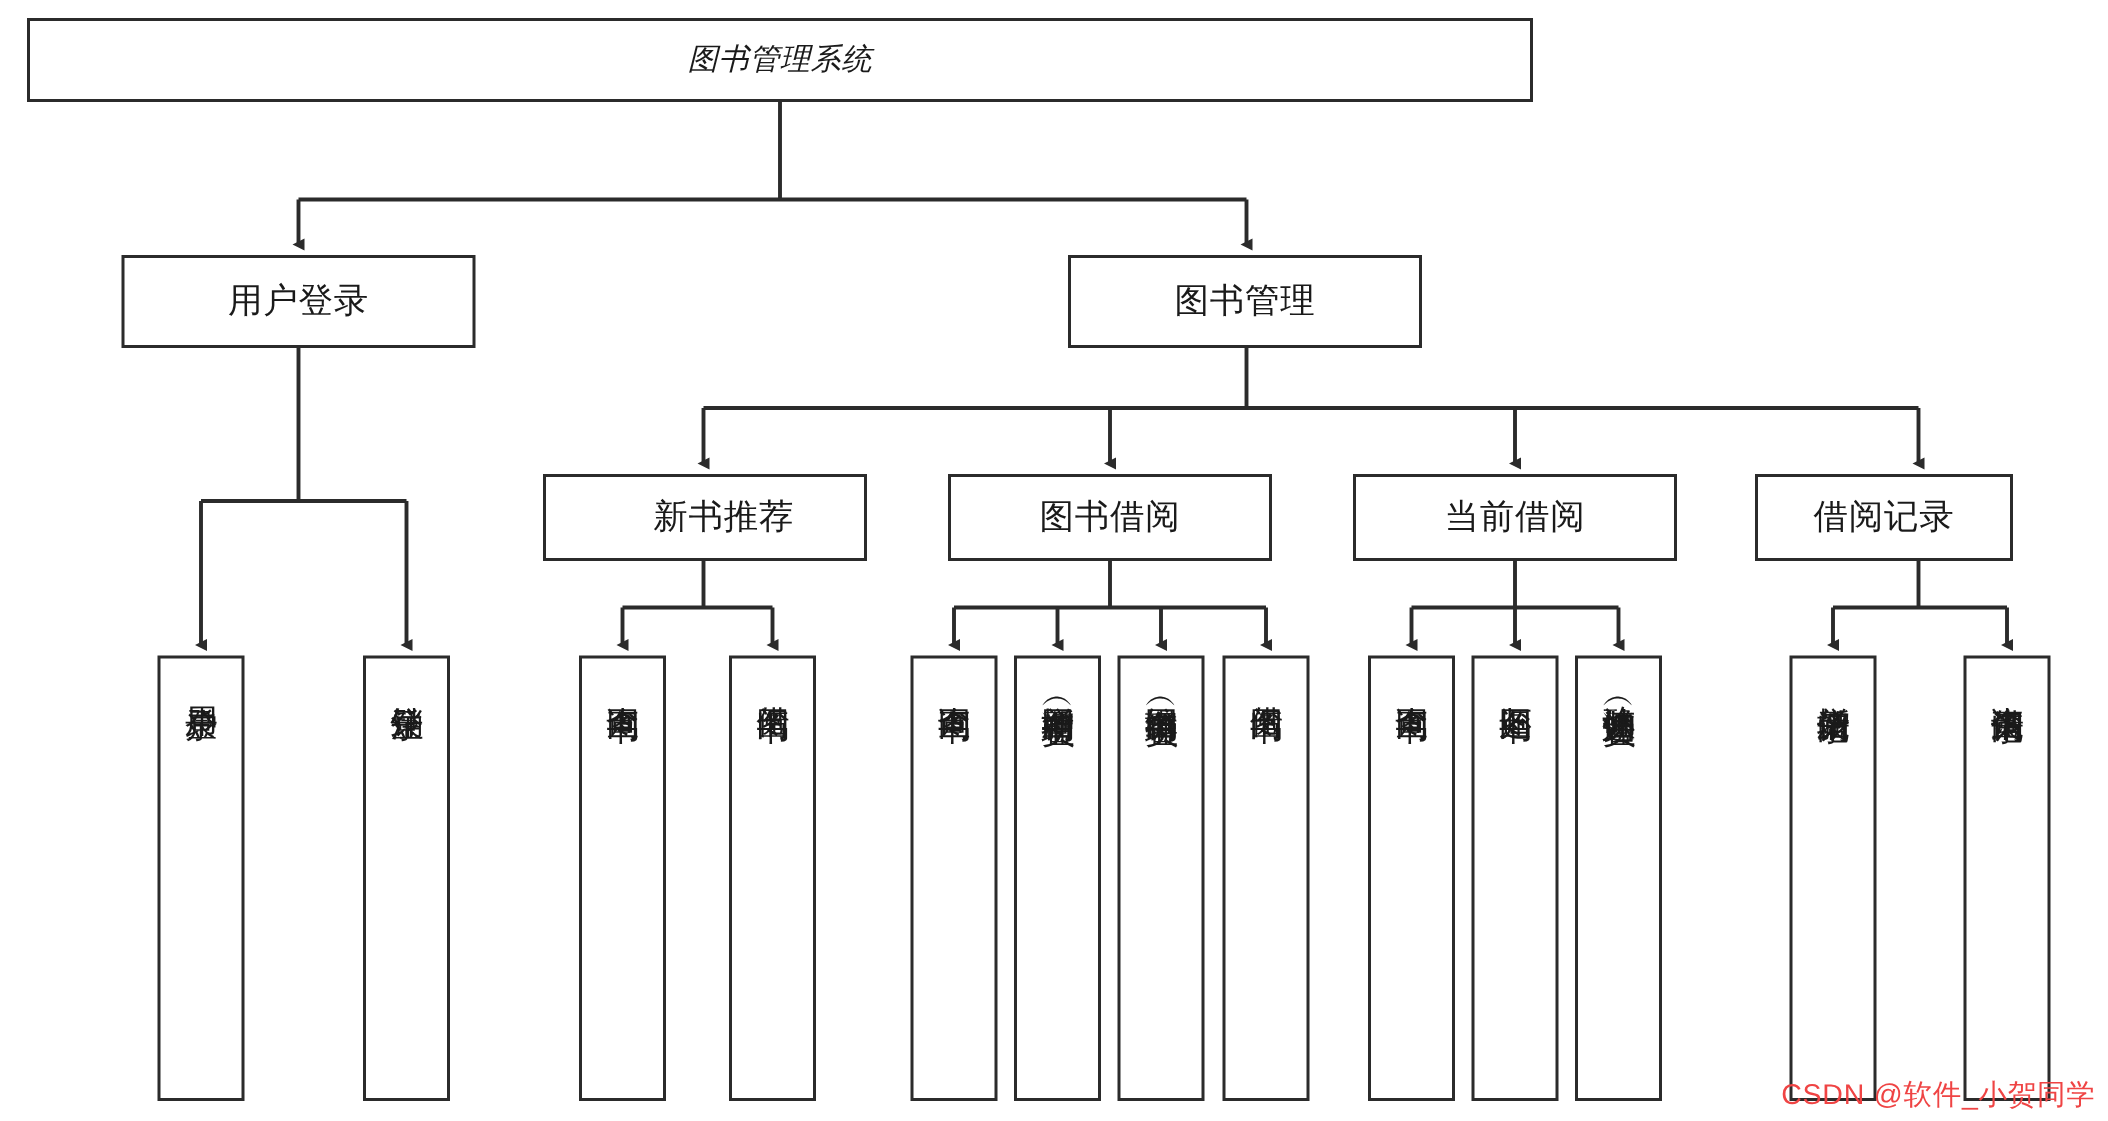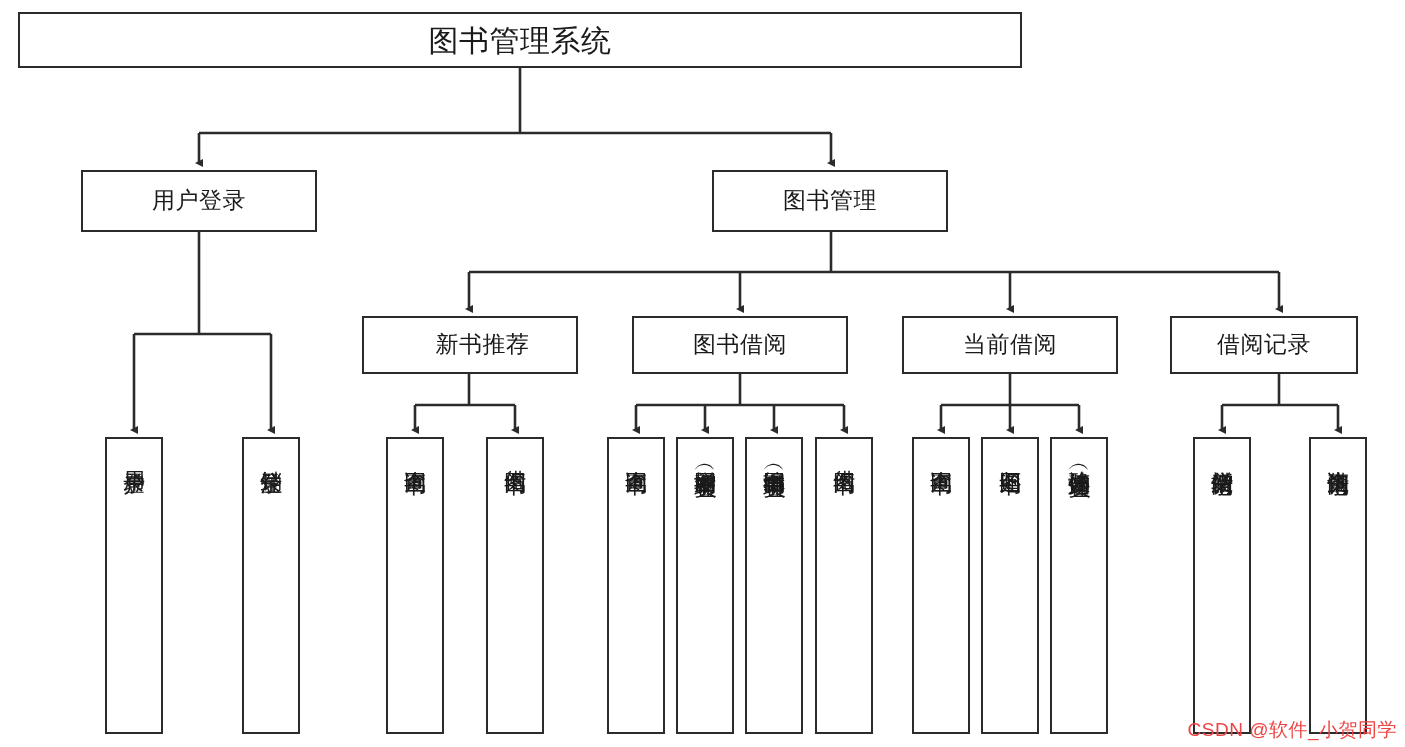--- a/index.html
+++ b/index.html
@@ -13,21 +13,21 @@
 
   .node{
     position:absolute;box-sizing:border-box;
     background:#ffffff;border:2px solid #2b2b2b;
     display:flex;align-items:center;justify-content:center;
     text-align:center;
   }
   .node.h-node{
     font-size:23px;line-height:1.1;letter-spacing:.5px;
   }
-  .node.root-node{font-size:30px;}
+  .node.root-node{font-size:20px;font-style:italic;}
   .node.leaf{
     font-size:22px;line-height:1.12;letter-spacing:1px;
     writing-mode:vertical-rl;text-orientation:upright;
     align-items:center;justify-content:flex-start;
     padding-top:14px;
   }
   .node.leaf .vtext{
     writing-mode:vertical-rl;text-orientation:upright;
     white-space:nowrap;display:block;
   }
@@ -107,21 +107,21 @@
 
   <div class="node h-node" style="left:362px;top:316px;width:216px;height:58px;padding-left:25px;">
     <span>新书推荐</span>
   </div>
   <div class="node h-node" style="left:632px;top:316px;width:216px;height:58px;">
     <span>图书借阅</span>
   </div>
   <div class="node h-node" style="left:902px;top:316px;width:216px;height:58px;">
     <span>当前借阅</span>
   </div>
-  <div class="node h-node" style="left:1170px;top:316px;width:188px;height:58px;">
+  <div class="node h-node" style="left:1170px;top:316px;width:172px;height:58px;">
     <span>借阅记录</span>
   </div>
 
   <div class="node leaf" style="left:105px;top:437px;width:58px;height:297px;">
     <span class="vtext">用户登录</span>
   </div>
   <div class="node leaf" style="left:242px;top:437px;width:58px;height:297px;">
     <span class="vtext">注销登录</span>
   </div>
 

